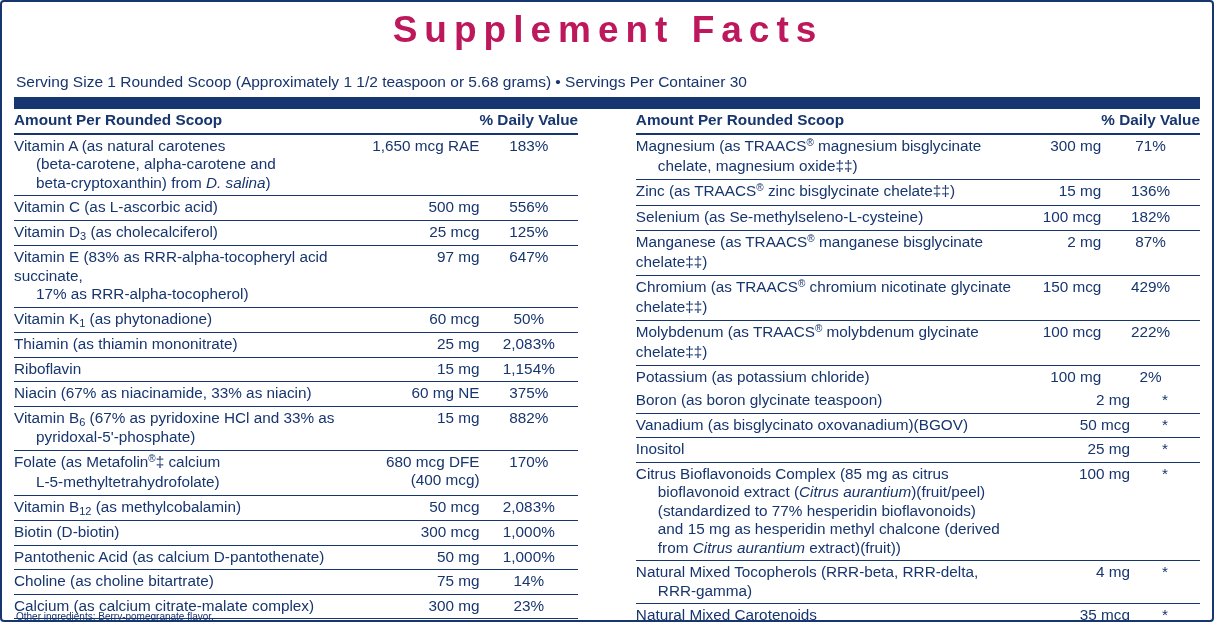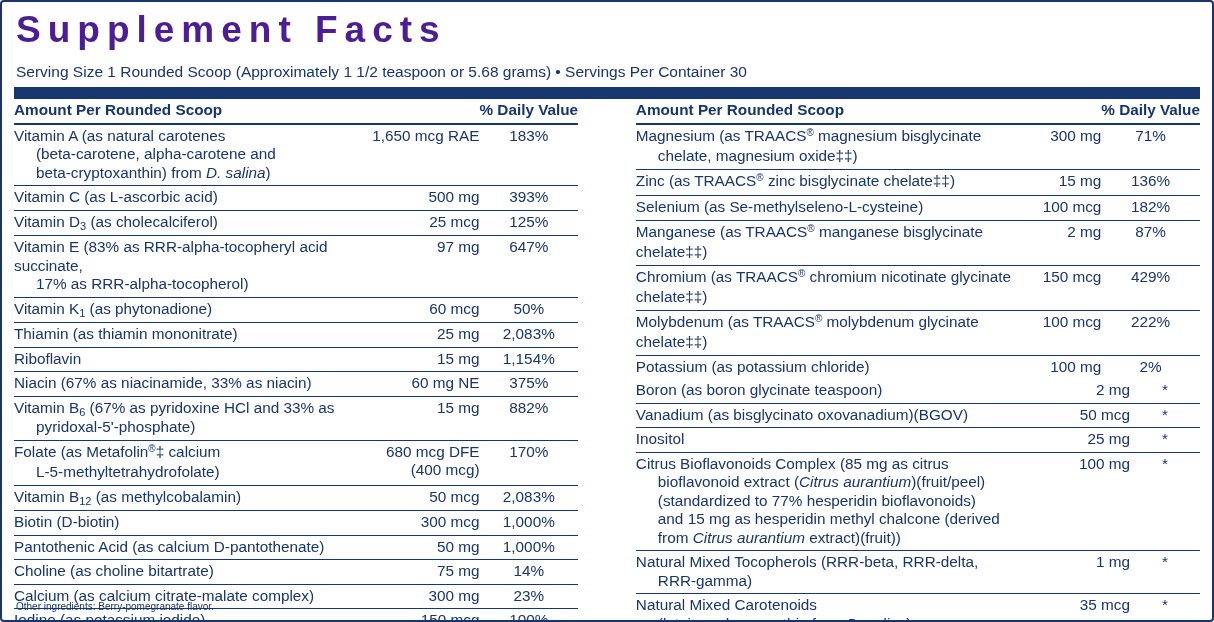--- a/index.html
+++ b/index.html
@@ -25,30 +25,31 @@
     position: absolute;
     left: 12px;
     top: 6px;
     width: 1186px;
     height: 604px;
   }
   .title {
     font-size: 37px;
     font-weight: bold;
     letter-spacing: 7px;
-    color: #4c1d95;
+    color: #be185d;
     line-height: 44px;
     margin: 0 0 0 2px;
     white-space: nowrap;
+    text-align: center;
   }
   .serving {
     font-size: 15.5px;
     color: #17356e;
     line-height: 20px;
-    margin: 10px 0 0 2px;
+    margin: 20px 0 0 2px;
     white-space: nowrap;
   }
   .thickbar {
     height: 12px;
     background: #17356e;
     margin-top: 5px;
   }
   .columns {
     display: flex;
     margin-top: 0px;
@@ -138,21 +139,21 @@
           </tbody>
           <tbody id="left-body">
               <tr>
                 <td class="name">Vitamin A (as natural carotenes<span class="ind">(beta-carotene, alpha-carotene and</span><span class="ind">beta-cryptoxanthin) from <i>D. salina</i>)</span></td>
                 <td class="amt">1,650 mcg RAE</td>
                 <td class="dv">183%</td>
               </tr>
               <tr>
                 <td class="name">Vitamin C (as L-ascorbic acid)</td>
                 <td class="amt">500 mg</td>
-                <td class="dv">393%</td>
+                <td class="dv">556%</td>
               </tr>
               <tr>
                 <td class="name">Vitamin D<sub>3</sub> (as cholecalciferol)</td>
                 <td class="amt">25 mcg</td>
                 <td class="dv">125%</td>
               </tr>
               <tr>
                 <td class="name">Vitamin E (83% as RRR-alpha-tocopheryl acid succinate,<span class="ind">17% as RRR-alpha-tocopherol)</span></td>
                 <td class="amt">97 mg</td>
                 <td class="dv">647%</td>
@@ -290,21 +291,21 @@
                 <td class="amt">25 mg</td>
                 <td class="dv">*</td>
               </tr>
               <tr>
                 <td class="name">Citrus Bioflavonoids Complex (85 mg as citrus<span class="ind">bioflavonoid extract (<i>Citrus aurantium</i>)(fruit/peel)</span><span class="ind">(standardized to 77% hesperidin bioflavonoids)</span><span class="ind">and 15 mg as hesperidin methyl chalcone (derived</span><span class="ind">from <i>Citrus aurantium</i> extract)(fruit))</span></td>
                 <td class="amt">100 mg</td>
                 <td class="dv">*</td>
               </tr>
               <tr>
                 <td class="name">Natural Mixed Tocopherols (RRR-beta, RRR-delta,<span class="ind">RRR-gamma)</span></td>
-                <td class="amt">1 mg</td>
+                <td class="amt">4 mg</td>
                 <td class="dv">*</td>
               </tr>
               <tr class="noline">
                 <td class="name">Natural Mixed Carotenoids<span class="ind">(lutein and zeaxanthin from <i>D. salina</i>)</span></td>
                 <td class="amt">35 mcg</td>
                 <td class="dv">*</td>
               </tr>
             </tbody>
         </table>
 

